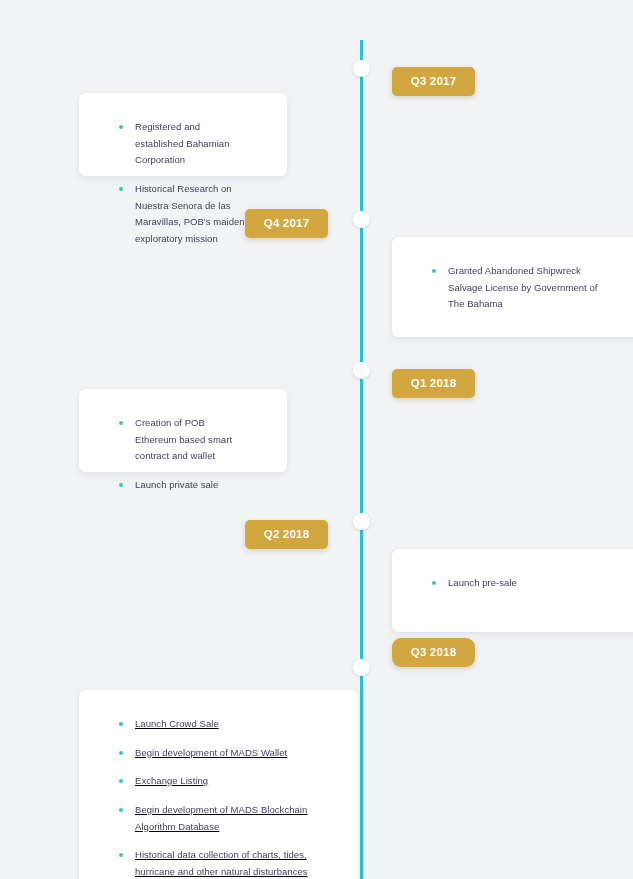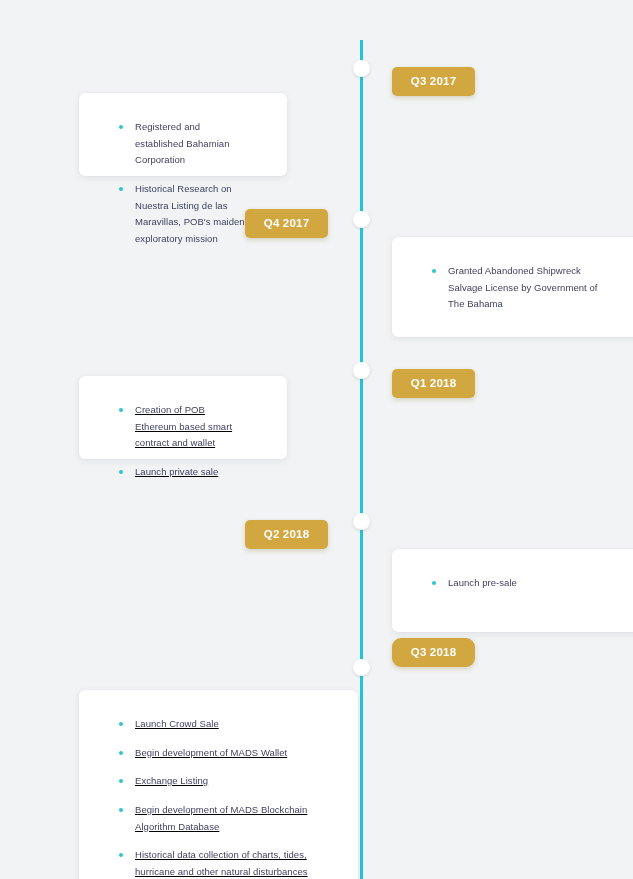--- a/index.html
+++ b/index.html
@@ -113,39 +113,39 @@
 
   <div class="rail"></div>
 
   <div class="node" style="top:20px;">
     <div class="node-dot"></div>
   </div>
   <div class="badge side-right" style="top:27px;">Q3 2017</div>
   <div class="card side-left" style="top:53px;height:83px;">
     <ul>
       <li>Registered and established Bahamian Corporation</li>
-      <li>Historical Research on Nuestra Listing de las Maravillas, POB's maiden exploratory mission</li>
+      <li>Historical Research on Nuestra Senora de las Maravillas, POB's maiden exploratory mission</li>
     </ul>
   </div>
 
   <div class="node" style="top:171px;">
     <div class="node-dot"></div>
   </div>
   <div class="badge side-left" style="top:169px;">Q4 2017</div>
   <div class="card side-right" style="top:197px;height:100px;">
     <ul>
       <li>Granted Abandoned Shipwreck Salvage License by Government of The Bahama</li>
     </ul>
   </div>
 
   <div class="node" style="top:322px;">
     <div class="node-dot"></div>
   </div>
   <div class="badge side-right" style="top:329px;">Q1 2018</div>
-  <div class="card side-left" style="top:336px;height:83px;text-decoration:underline;">
+  <div class="card side-left" style="top:349px;height:83px;">
     <ul>
       <li>Creation of POB Ethereum based smart contract and wallet</li>
       <li>Launch private sale</li>
     </ul>
   </div>
 
   <div class="node" style="top:473px;">
     <div class="node-dot"></div>
   </div>
   <div class="badge side-left" style="top:480px;">Q2 2018</div>

